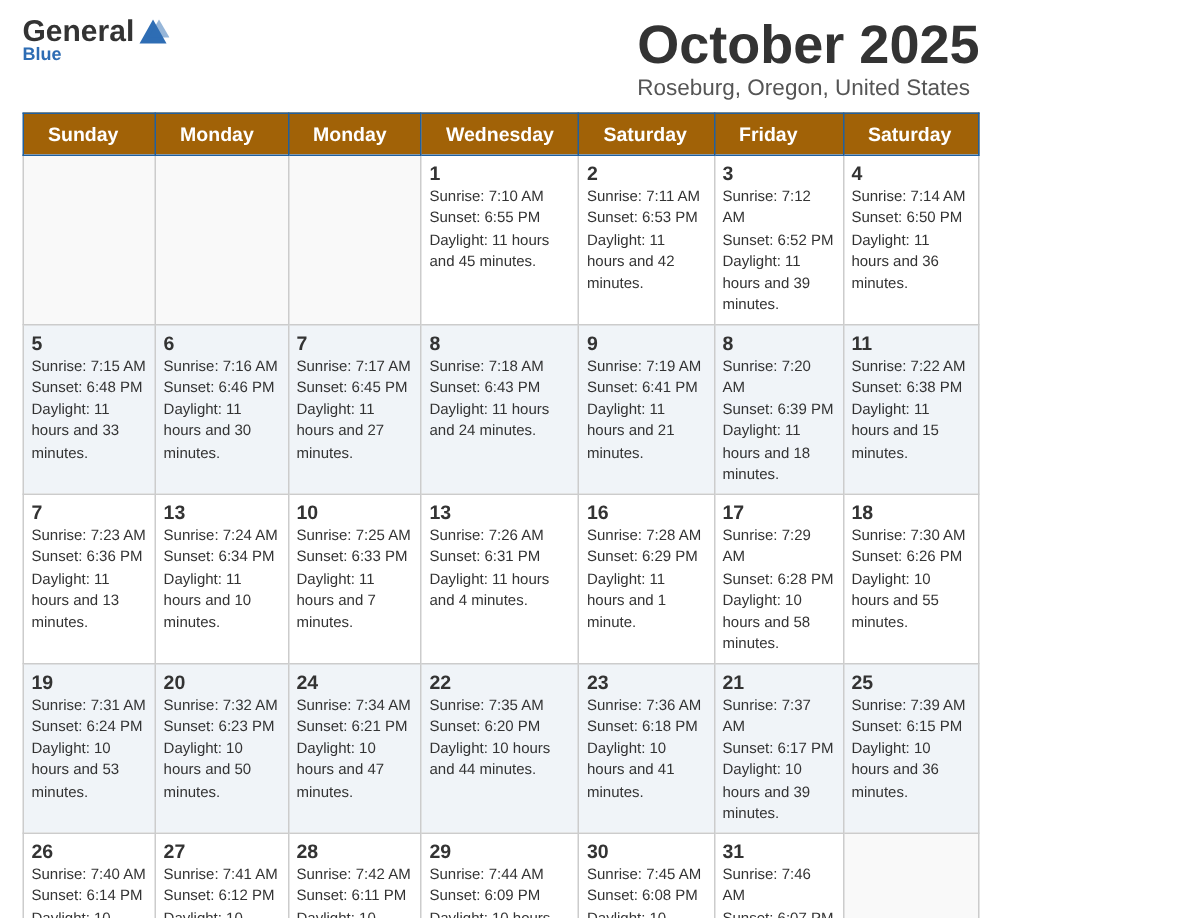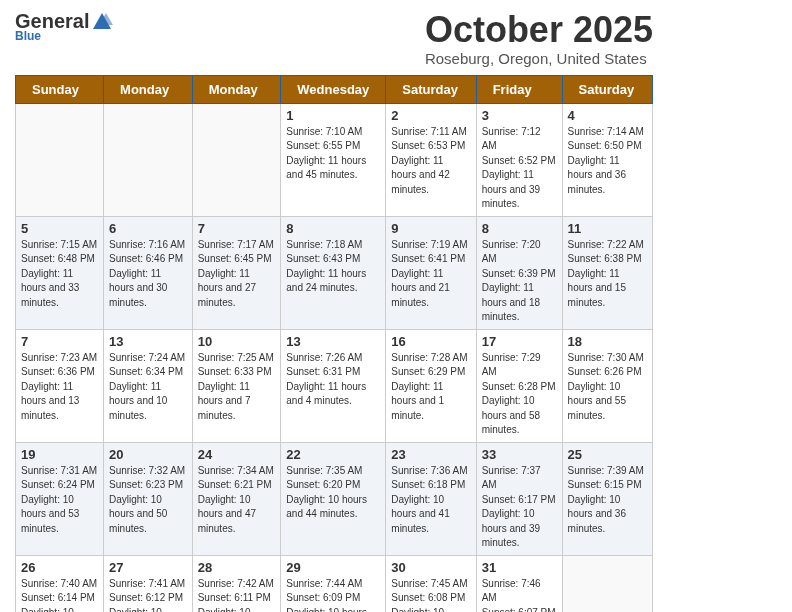--- a/index.html
+++ b/index.html
@@ -216,21 +216,21 @@
           </td>
           <td>
             <span class="day-number">22</span>
             <div class="day-info">Sunrise: 7:35 AM<br>Sunset: 6:20 PM<br>Daylight: 10 hours and 44 minutes.</div>
           </td>
           <td>
             <span class="day-number">23</span>
             <div class="day-info">Sunrise: 7:36 AM<br>Sunset: 6:18 PM<br>Daylight: 10 hours and 41 minutes.</div>
           </td>
           <td>
-            <span class="day-number">33</span>
+            <span class="day-number">21</span>
             <div class="day-info">Sunrise: 7:37 AM<br>Sunset: 6:17 PM<br>Daylight: 10 hours and 39 minutes.</div>
           </td>
           <td>
             <span class="day-number">25</span>
             <div class="day-info">Sunrise: 7:39 AM<br>Sunset: 6:15 PM<br>Daylight: 10 hours and 36 minutes.</div>
           </td>
         </tr>
         <tr>
           <td>
             <span class="day-number">26</span>

